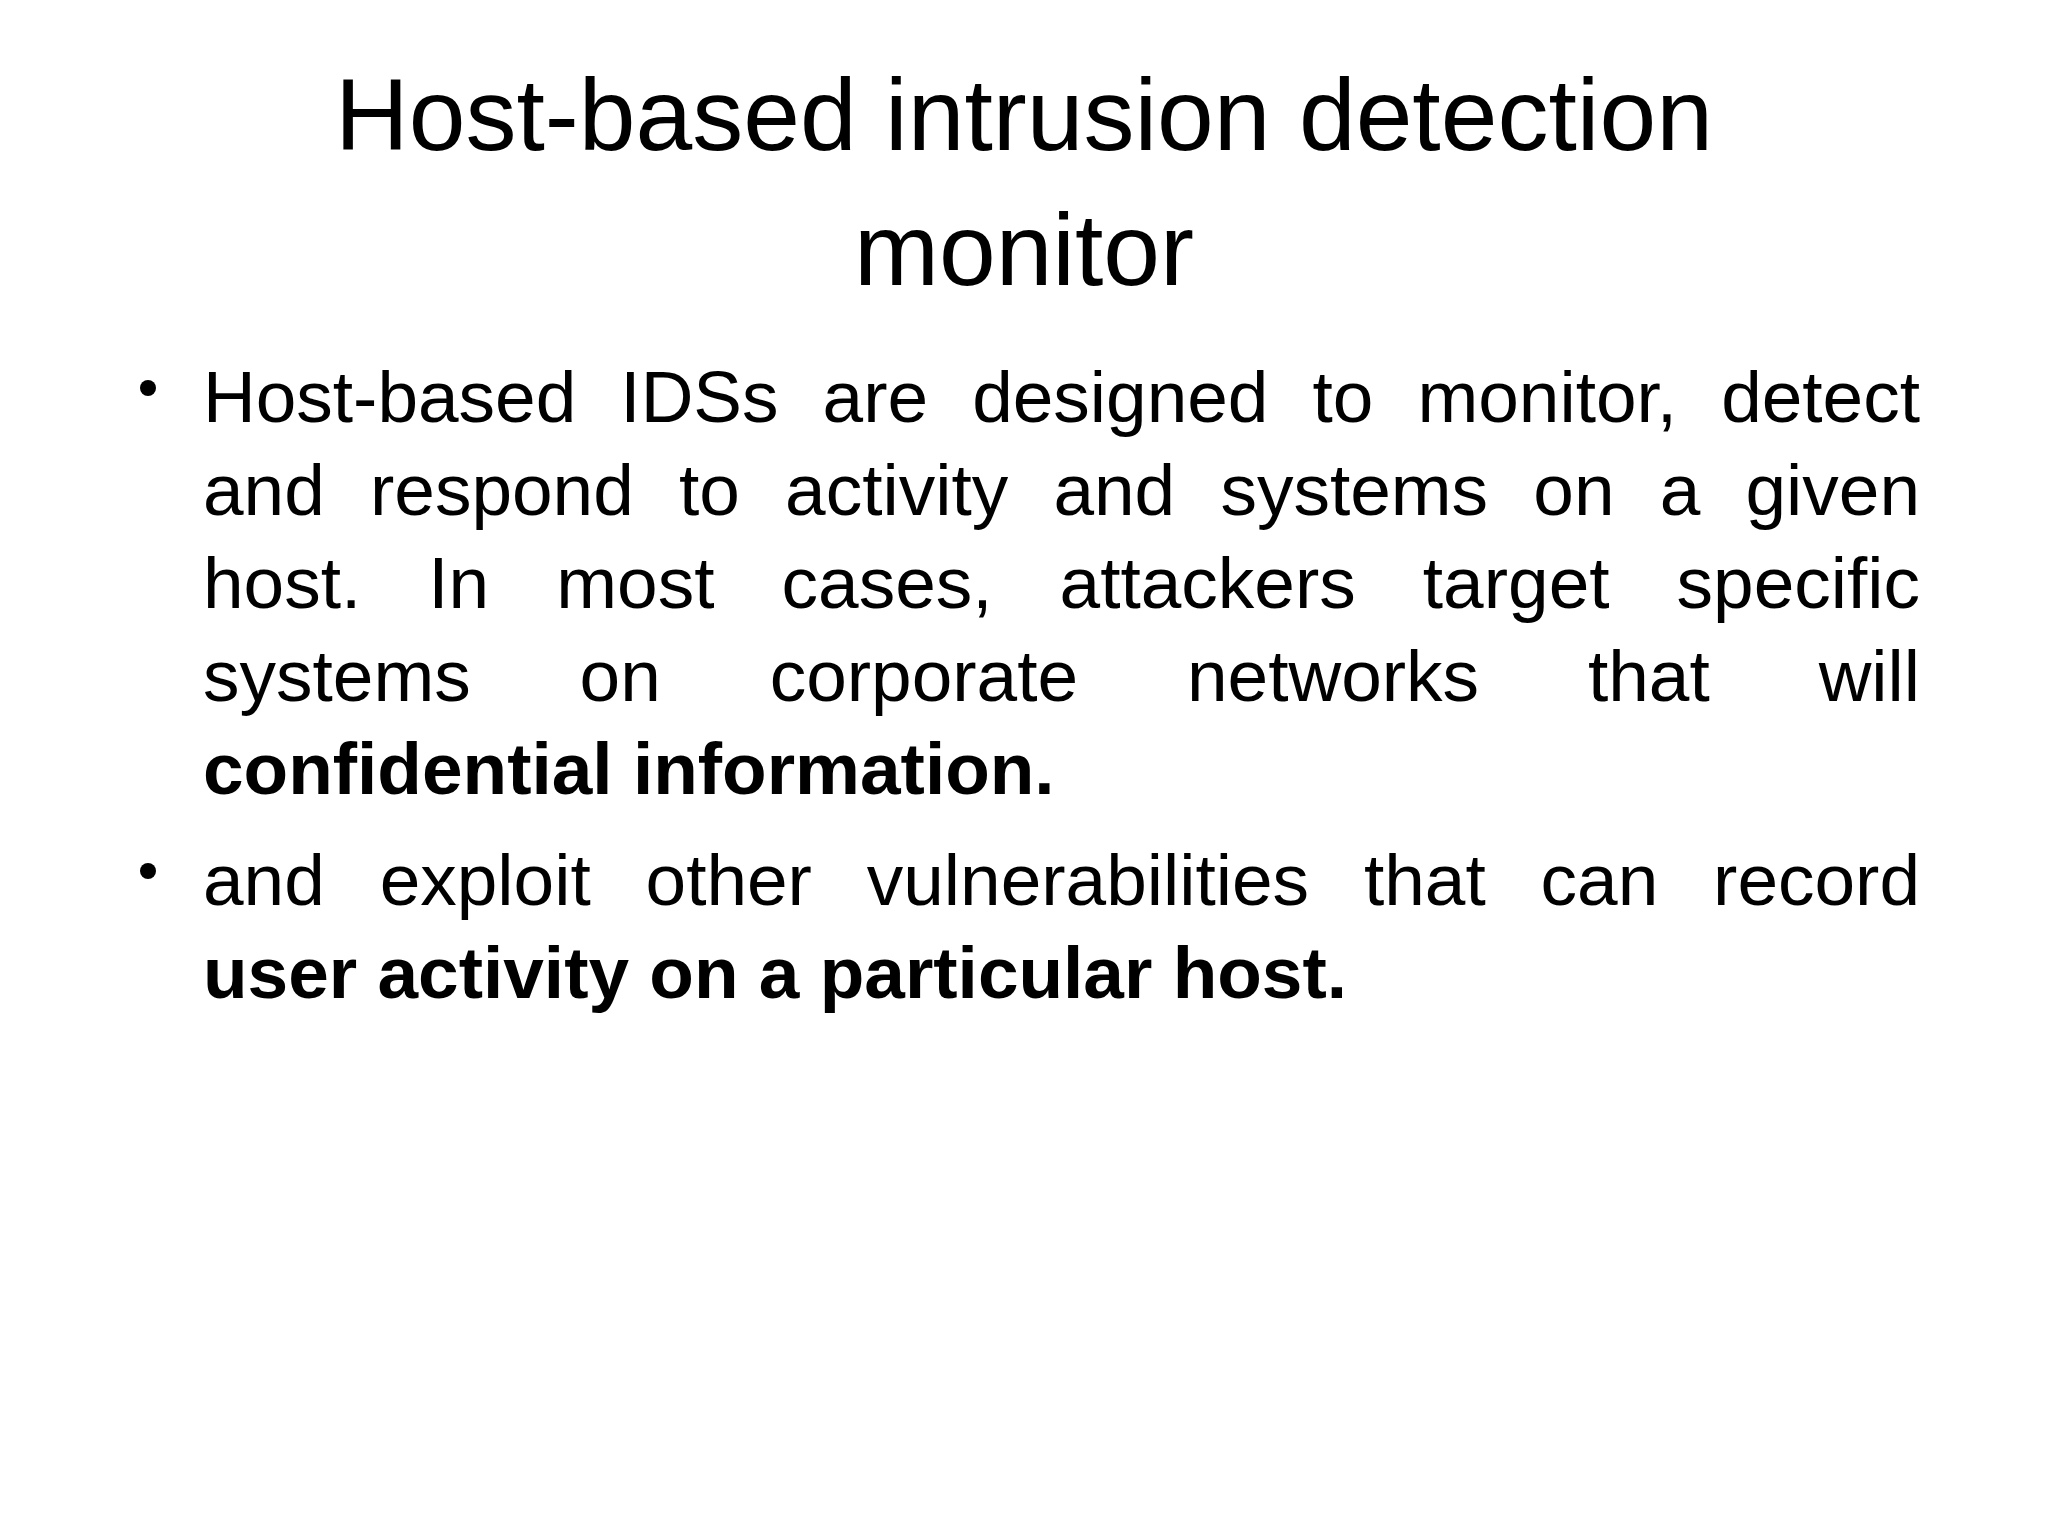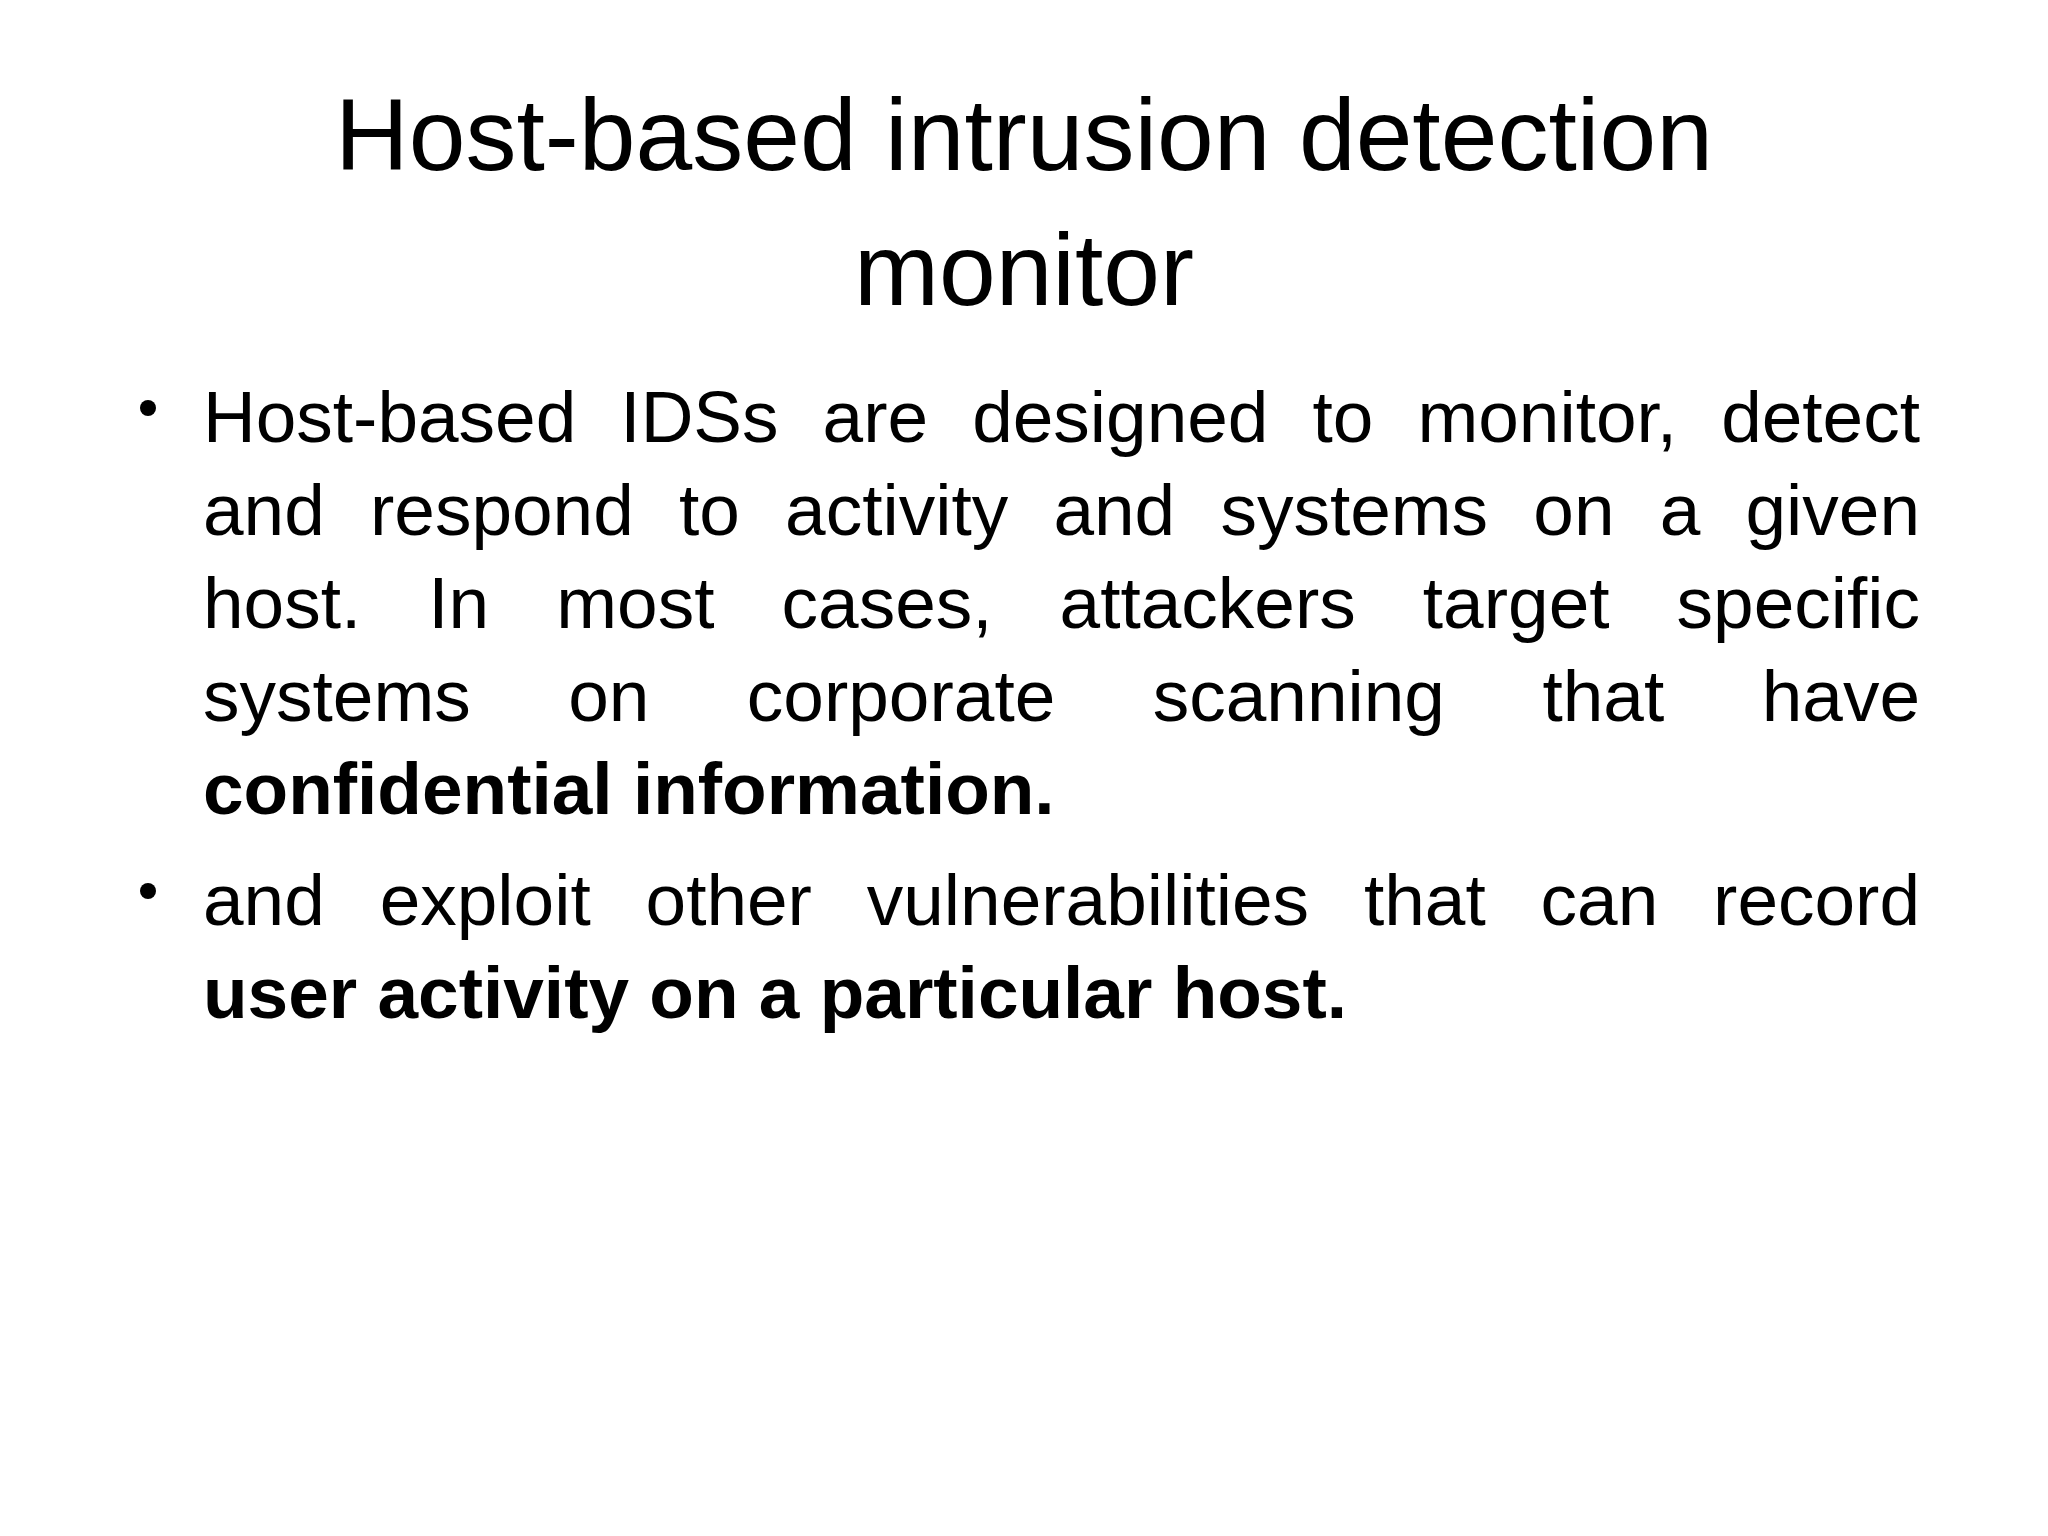--- a/index.html
+++ b/index.html
@@ -14,21 +14,21 @@
     font-family: "Liberation Sans", "DejaVu Sans", sans-serif;
     overflow: hidden;
   }
   .slide {
     position: relative;
     width: 2048px;
     height: 1536px;
     background: #ffffff;
   }
   .title {
-    padding-top: 68px;
+    padding-top: 48px;
     font-size: 102px;
     line-height: 135px;
     text-align: center;
     color: #000000;
   }
   .title-line {
     display: block;
   }
   ul.bullets {
     list-style: none;
@@ -75,21 +75,21 @@
     <span class="title-line">monitor</span>
   </div>
 
   <ul class="bullets">
 
     <li>
       <span class="marker"></span>
       <div class="line">Host-based IDSs are designed to monitor, detect</div>
       <div class="line">and respond to activity and systems on a given</div>
       <div class="line">host. In most cases, attackers target specific</div>
-      <div class="line">systems on corporate scanning that have</div>
+      <div class="line">systems on corporate networks that will</div>
       <div class="line last">confidential information.</div>
     </li>
 
     <li>
       <span class="marker"></span>
       <div class="line">and exploit other vulnerabilities that can record</div>
       <div class="line last">user activity on a particular host.</div>
     </li>
 
 

